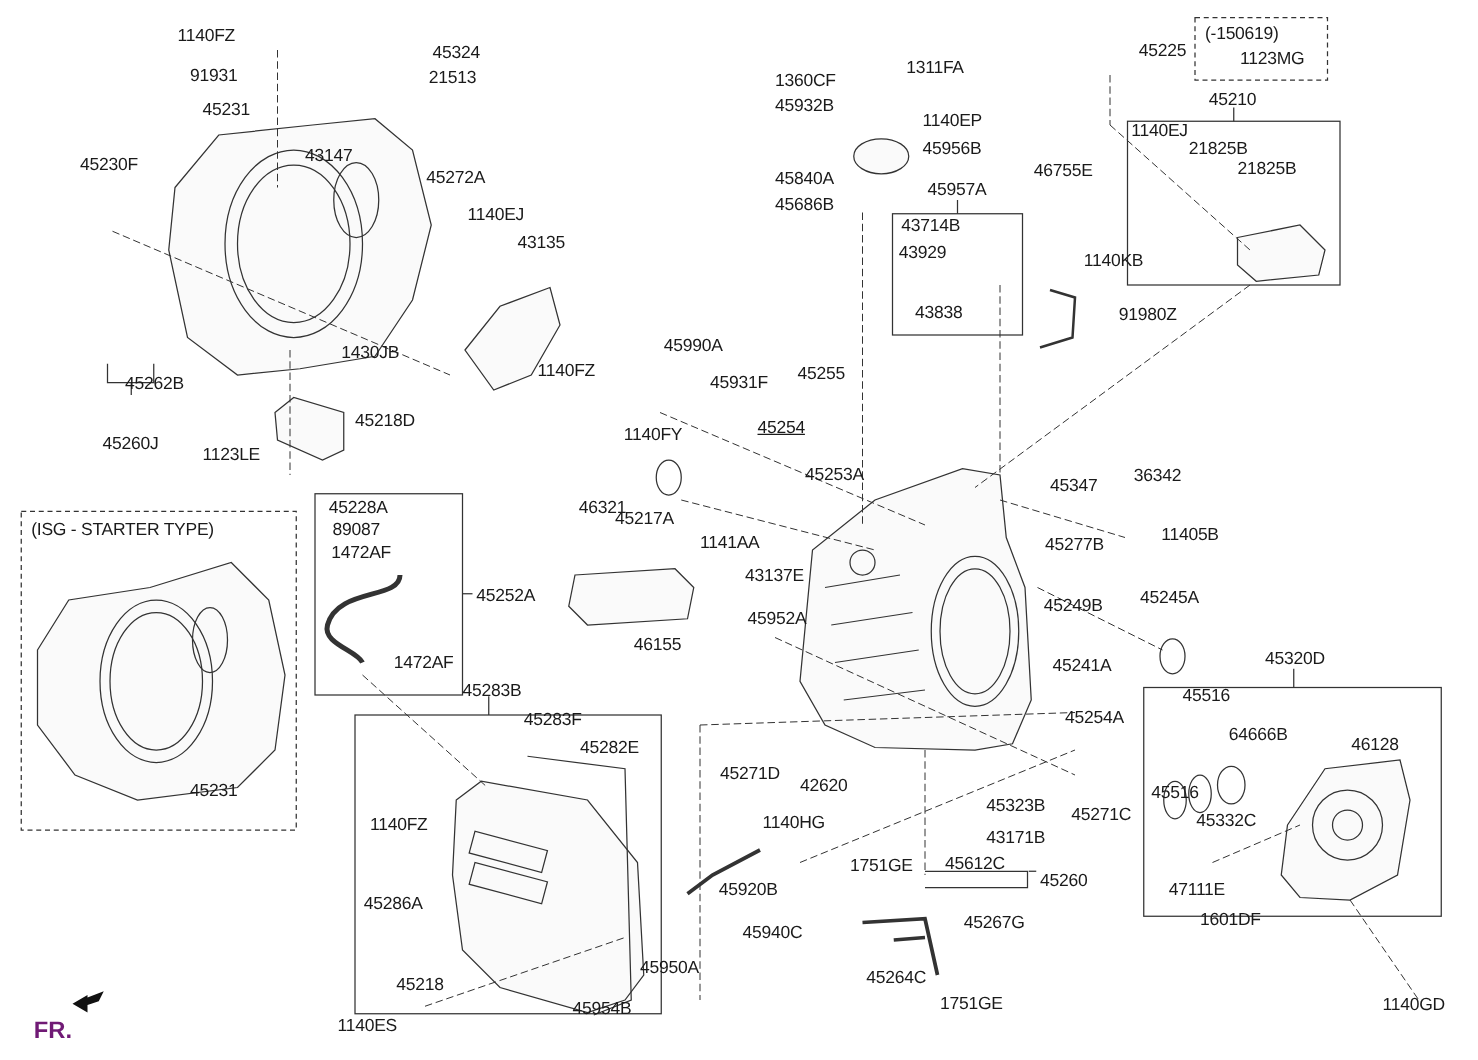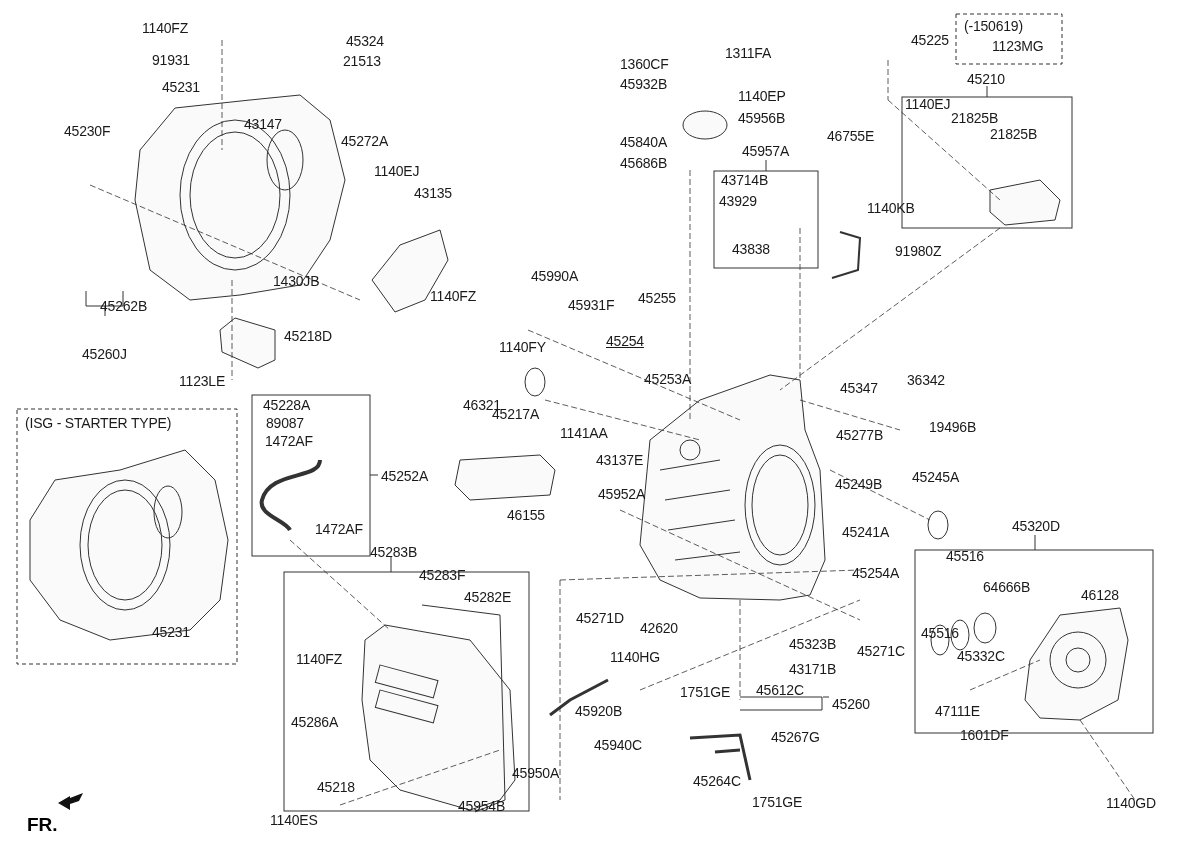--- a/index.html
+++ b/index.html
@@ -1,19 +1,19 @@
 <!DOCTYPE html>
 <html><head>
 <meta charset="utf-8">
 <style>
   html,body{margin:0;padding:0;background:#ffffff;}
   body{width:1182px;height:848px;position:relative;overflow:hidden;font-family:"Liberation Sans",sans-serif;}
   #stage{position:absolute;left:0;top:0;width:1182px;height:848px;}
   .lbl{position:absolute;font-size:14px;color:#1a1a1a;white-space:nowrap;line-height:14px;letter-spacing:-0.2px;cursor:pointer;}
-  .fr{position:absolute;left:27px;top:814px;font-size:19px;font-weight:bold;color:#000000;}
+  .fr{position:absolute;left:27px;top:814px;font-size:19px;font-weight:bold;color:#701a75;}
 </style>
 </head>
 <body>
 
 <div id="stage">
   <svg id="art" width="1182" height="848" viewBox="0 0 1182 848" style="position:absolute;left:0;top:0">
     <g fill="none" stroke="#333" stroke-width="1">
 
       <rect x="17" y="409" width="220" height="255" stroke-dasharray="4,3"></rect>
       <rect x="956" y="14" width="106" height="50" stroke-dasharray="4,3"></rect>
@@ -139,21 +139,21 @@
       <span class="lbl" style="left: 162px; top: 80px;">45231</span>
       <span class="lbl" style="left: 244px; top: 74px; margin-top: 43px;">43147</span>
       <span class="lbl" style="left: 64px; top: 124px; text-align: center;">45230F</span>
       <span class="lbl" style="left: 341px; top: 134px;">45272A</span>
       <span class="lbl" style="left: 374px; top: 164px;">1140EJ</span>
       <span class="lbl" style="left: 414px; top: 186px;">43135</span>
       <span class="lbl" style="left: 273px; top: 274px;">1430JB</span>
       <span class="lbl" style="left: 100px; top: 299px;">45262B</span>
       <span class="lbl" style="left: 430px; top: 289px;">1140FZ</span>
       <span class="lbl" style="left: 284px; top: 329px;">45218D</span>
-      <span class="lbl" style="left: 162px; top: 374px; margin-left: 17px;">1123LE</span>
+      <span class="lbl" style="left: 162px; top: 356px;">1123LE</span>
       <span class="lbl" style="left: 263px; top: 398px;">45228A</span>
       <span class="lbl" style="left: 266px; top: 416px;">89087</span>
       <span class="lbl" style="left: 265px; top: 434px;">1472AF</span>
       <span class="lbl" style="left: 315px; top: 522px;">1472AF</span>
       <span class="lbl" style="left: 152px; top: 625px;">45231</span>
       <span class="lbl" style="left: 419px; top: 568px;">45283F</span>
       <span class="lbl" style="left: 464px; top: 590px;">45282E</span>
       <span class="lbl" style="left: 296px; top: 652px;">1140FZ</span>
       <span class="lbl" style="left: 291px; top: 715px;">45286A</span>
       <span class="lbl" style="left: 317px; top: 780px;">45218</span>
@@ -184,21 +184,21 @@
       <span class="lbl" style="left: 644px; top: 372px;">45253A</span>
       <span class="lbl" style="left: 492px; top: 407px;">45217A</span>
       <span class="lbl" style="left: 463px; top: 398px;">46321</span>
       <span class="lbl" style="left: 560px; top: 426px;">1141AA</span>
       <span class="lbl" style="left: 596px; top: 453px;">43137E</span>
       <span class="lbl" style="left: 507px; top: 508px;">46155</span>
       <span class="lbl" style="left: 598px; top: 487px;">45952A</span>
       <span class="lbl" style="left: 840px; top: 381px;">45347</span>
       <span class="lbl" style="left: 907px; top: 373px;">36342</span>
       <span class="lbl" style="left: 836px; top: 428px;">45277B</span>
-      <span class="lbl" style="left: 929px; top: 420px;">19496B</span>
+      <span class="lbl" style="left: 929px; top: 420px;">11405B</span>
       <span class="lbl" style="left: 835px; top: 477px;">45249B</span>
       <span class="lbl" style="left: 912px; top: 470px;">45245A</span>
       <span class="lbl" style="left: 842px; top: 525px;">45241A</span>
       <span class="lbl" style="left: 852px; top: 566px;">45254A</span>
       <span class="lbl" style="left: 576px; top: 611px;">45271D</span>
       <span class="lbl" style="left: 640px; top: 621px;">42620</span>
       <span class="lbl" style="left: 789px; top: 637px;">45323B</span>
       <span class="lbl" style="left: 857px; top: 644px;">45271C</span>
       <span class="lbl" style="left: 610px; top: 650px;">1140HG</span>
       <span class="lbl" style="left: 789px; top: 662px;">43171B</span>

